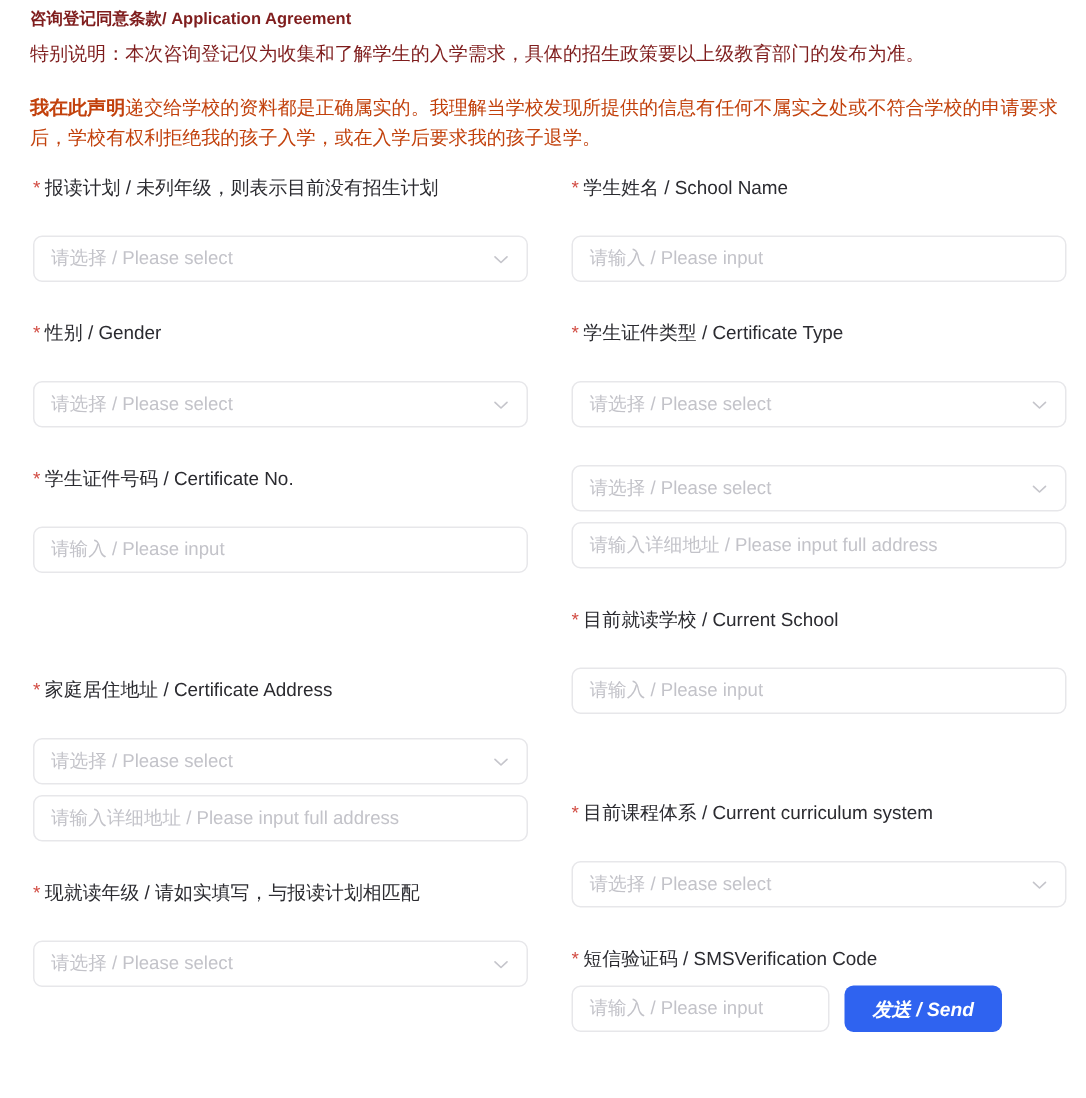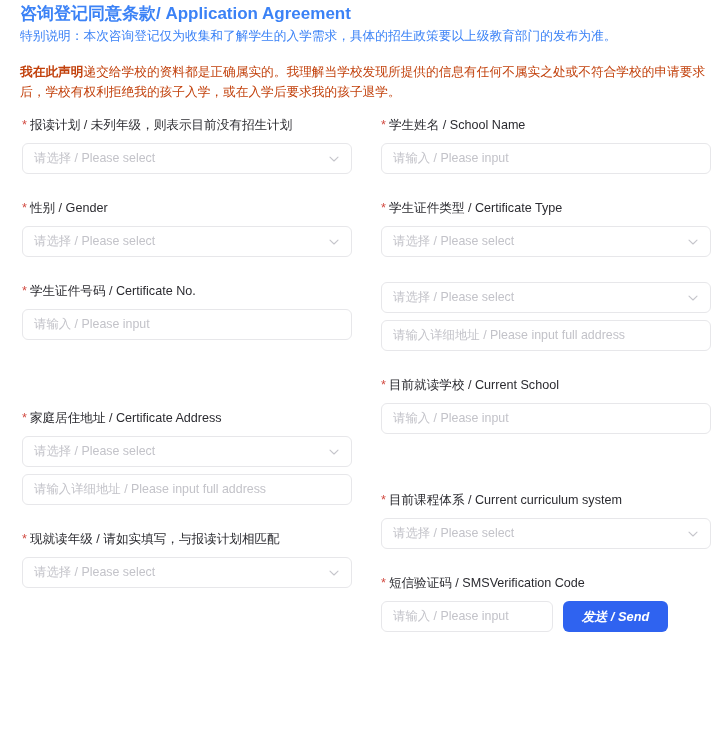--- a/index.html
+++ b/index.html
@@ -19,30 +19,30 @@
     background: #ffffff;
     padding: 0;
   }
 
   
   .agreement {
     padding: 4px 14px 0 20px;
   }
 
   .agreement-title {
-    font-size: 17px;
+    font-size: 11px;
     font-weight: bold;
-    color: #3b82f6;
+    color: #7f1d1d;
     line-height: 19px;
     letter-spacing: 0px;
   }
 
   .agreement-note {
     font-size: 12.7px;
-    color: #3b82f6;
+    color: #7f1d1d;
     line-height: 20px;
     margin-top: 3px;
     letter-spacing: 0px;
   }
 
   .agreement-decl {
     font-size: 12.7px;
     color: #c2410c;
     line-height: 20px;
     margin-top: 16px;
@@ -81,21 +81,21 @@
 
   
   .control {
     height: 31px;
     border: 1px solid #e7e7ea;
     border-radius: 6px;
     background: #ffffff;
     display: flex;
     align-items: center;
     padding: 0 11px;
-    margin-top: 9px;
+    margin-top: 23px;
     position: relative;
   }
   .control.tight { margin-top: 7px; }
 
   .control .ph {
     font-size: 12.4px;
     color: #c3c3c9;
     line-height: 31px;
     white-space: nowrap;
     overflow: hidden;

